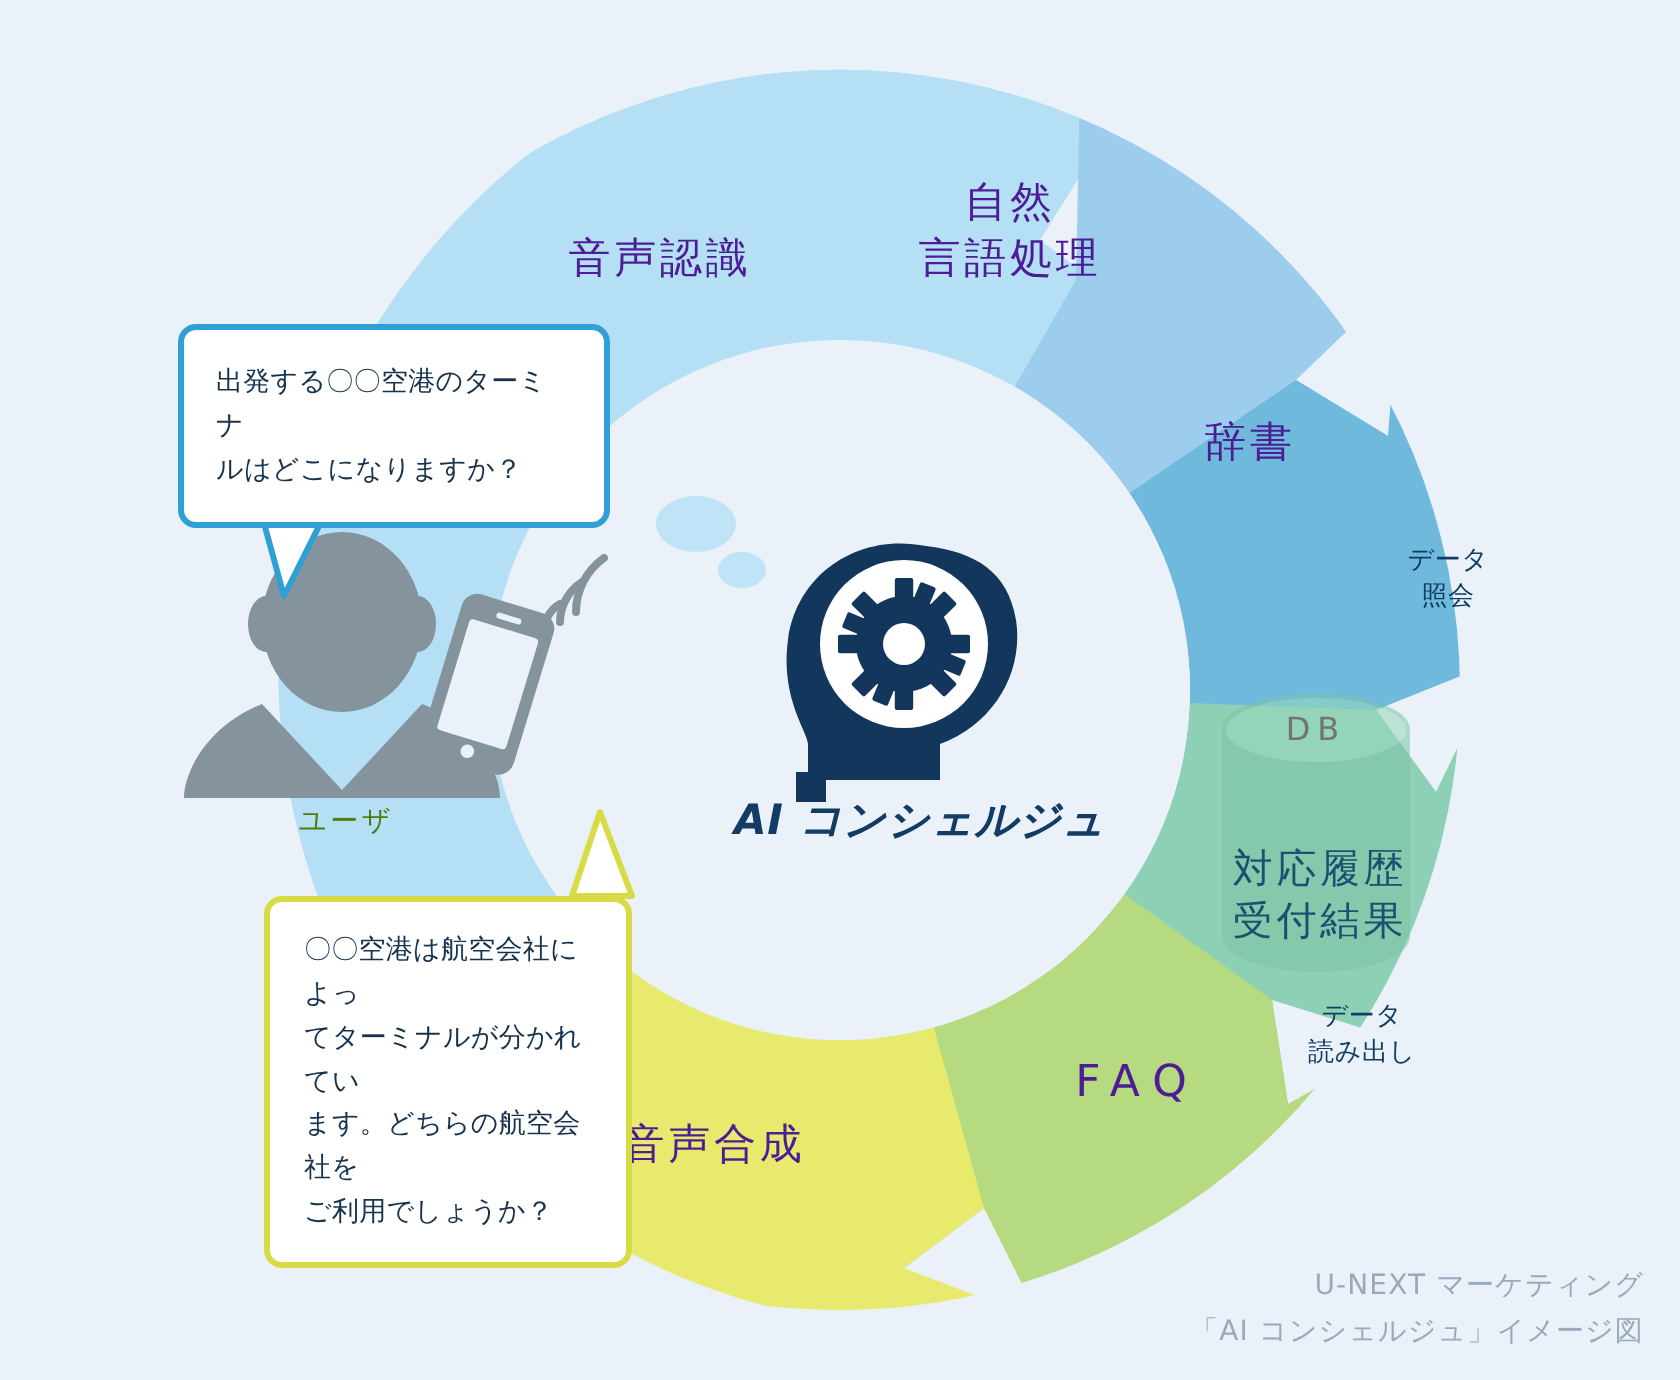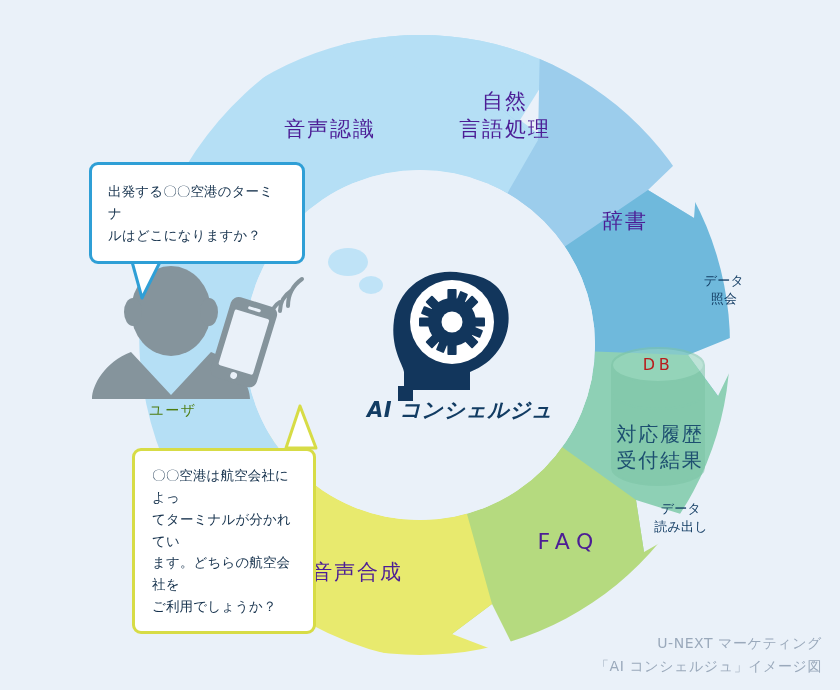--- a/index.html
+++ b/index.html
@@ -50,21 +50,21 @@
     position: absolute;
     color: #1d4f70;
     text-align: center;
     line-height: 1.3;
     letter-spacing: 0.09em;
     white-space: pre-line;
     font-size: 20px;
   }
   .db-title {
     position: absolute;
-    color: #b91c1c;
+    color: #737373;
     font-size: 16px;
     letter-spacing: 0.22em;
     text-align: center;
   }
 
   
   .bubble {
     position: absolute;
     background: #ffffff;
     box-sizing: border-box;

